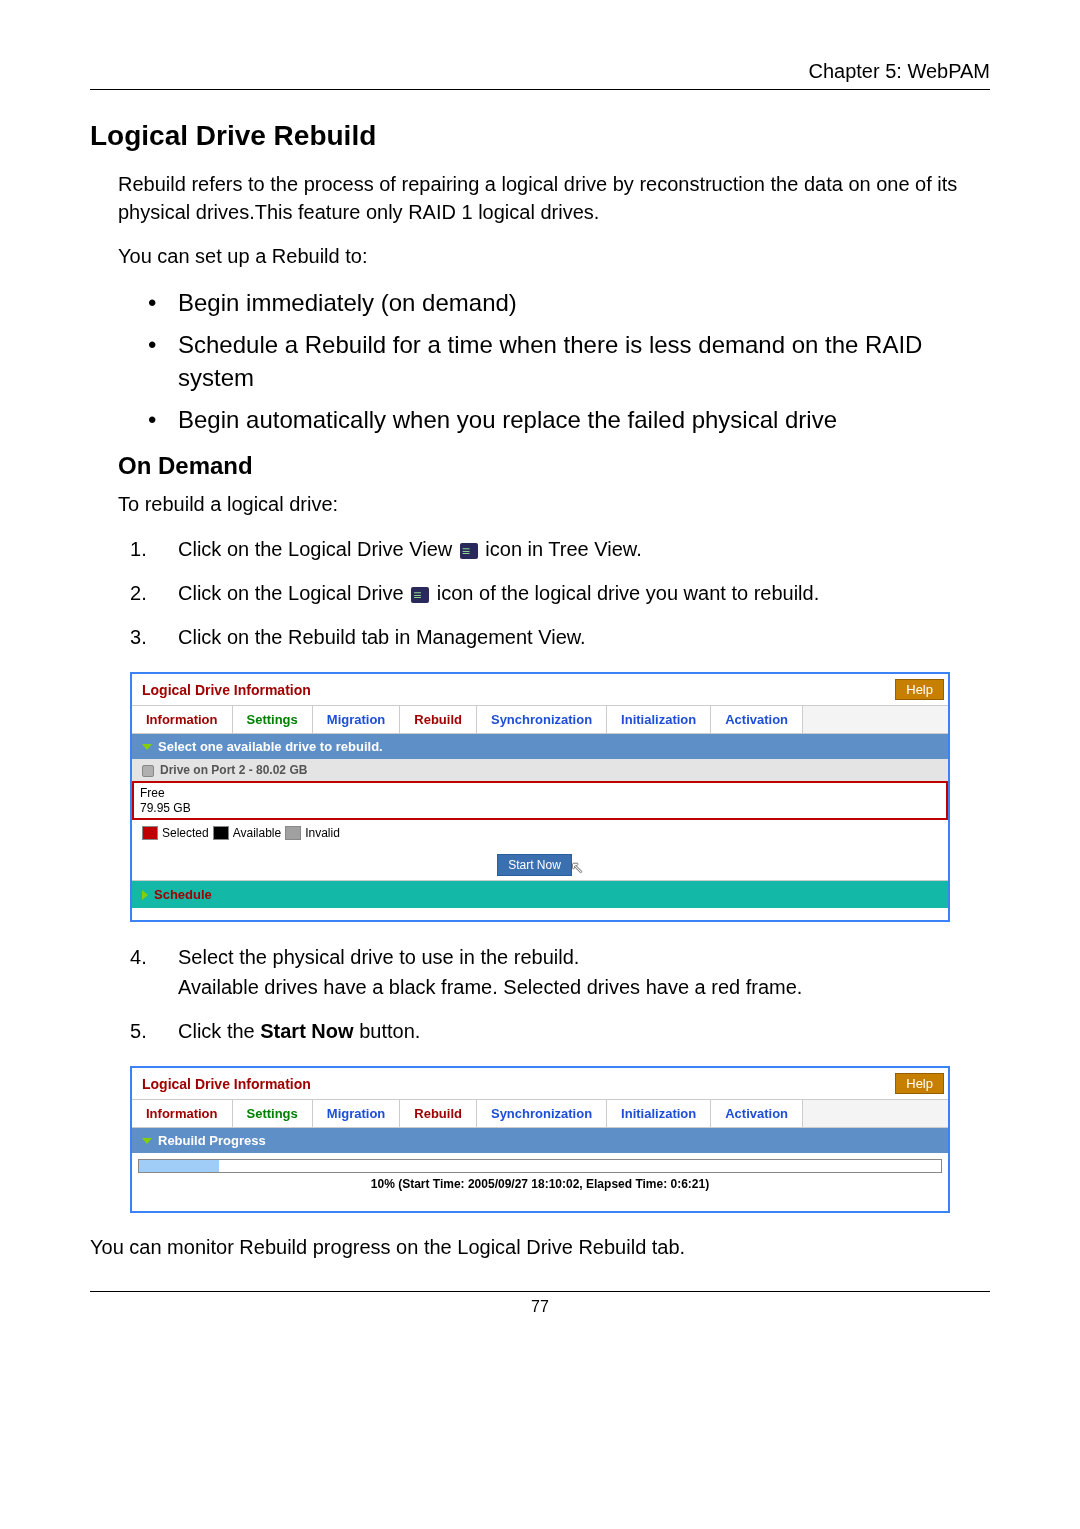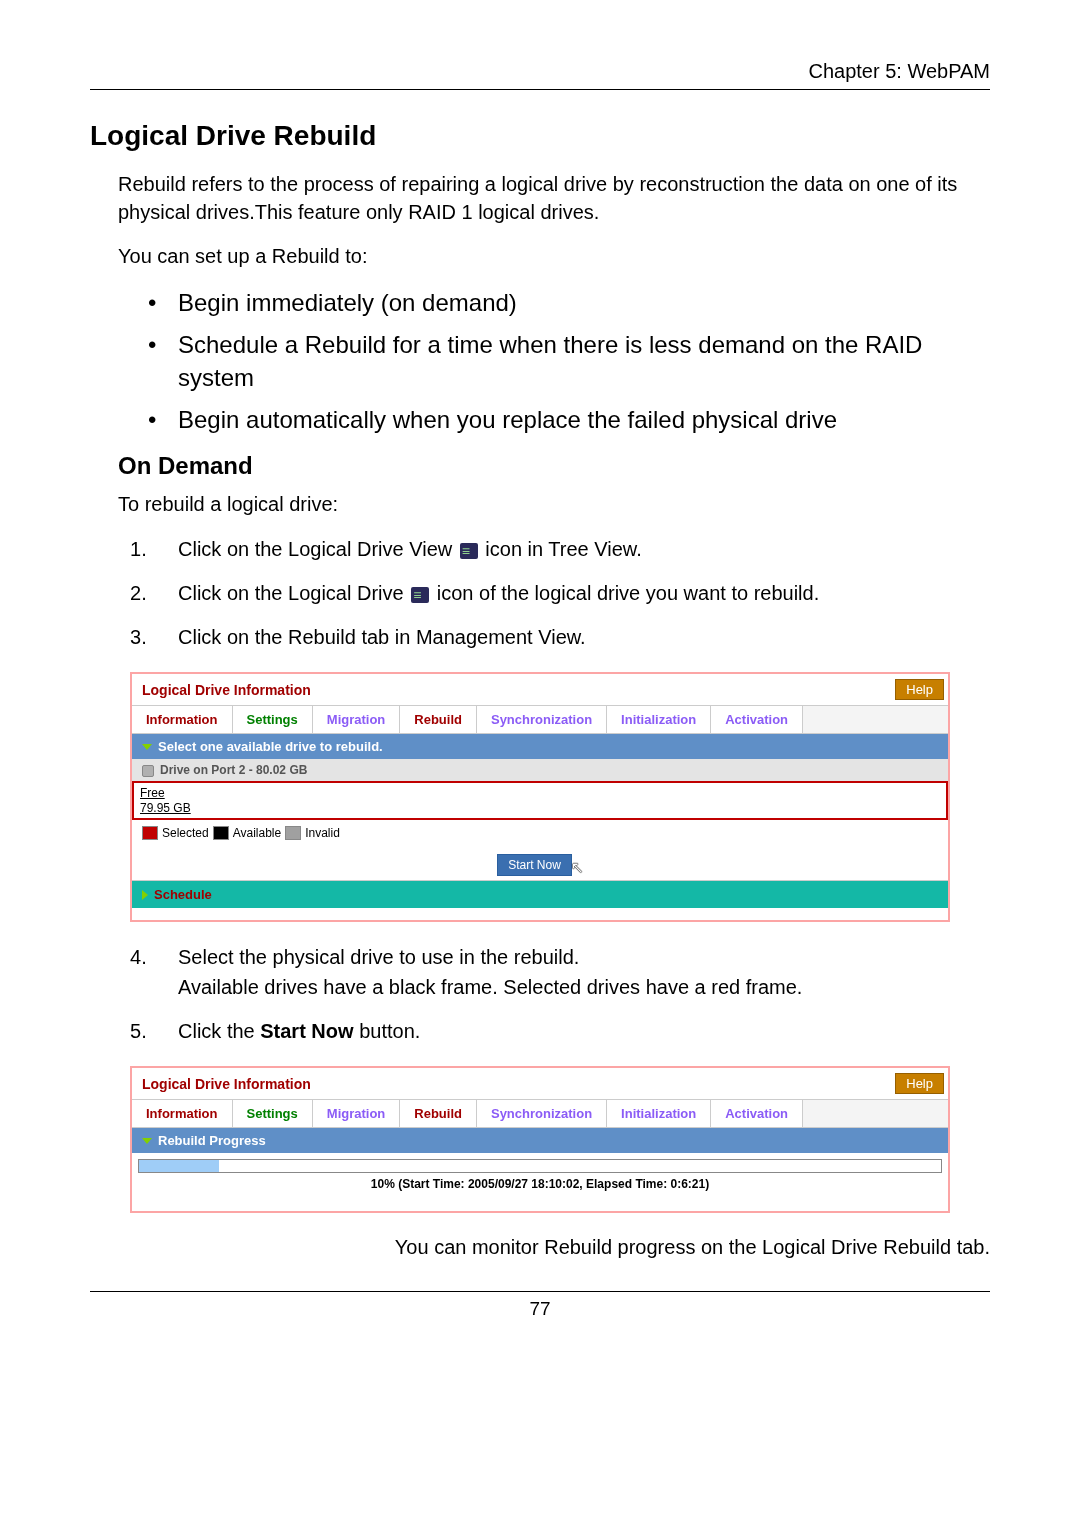--- a/index.html
+++ b/index.html
@@ -84,21 +84,21 @@
   .icon-ldv::after, .icon-ld::after {
     content: "≡";
     color: #8fcf8f;
     font-size: 14px;
     position: absolute;
     left: 2px;
     top: -2px;
   }
   
   .panel {
-    border: 2px solid #fca5a5;
+    border: 2px solid #3b82f6;
     background: #fff;
     margin: 20px 40px 20px 40px;
     font-size: 13px;
   }
   .panel-titlebar {
     display: flex;
     justify-content: space-between;
     align-items: center;
     padding: 5px 4px 5px 10px;
     background: #fff;
@@ -118,21 +118,21 @@
   .tabs {
     display: flex;
     border-top: 1px solid #ccc;
     background: #f4f4f4;
     border-bottom: 1px solid #ccc;
   }
   .tab {
     padding: 6px 14px;
     border-right: 1px solid #ccc;
     font-size: 13px;
-    color: #8b5cf6;
+    color: #1d4ed8;
     font-weight: bold;
     background: #fff;
   }
   .tab.red { color: #a00000; }
   .tab.green { color: #008000; }
   .section-bar {
     background: #5f8fc7;
     color: #fff;
     font-weight: bold;
     padding: 5px 10px;
@@ -163,21 +163,20 @@
     background: #b0b0b0;
     border: 1px solid #888;
     border-radius: 2px;
   }
   .free-box {
     border: 2px solid #c00000;
     padding: 3px 6px;
     margin: 0;
     font-size: 12px;
     line-height: 1.2;
-    text-decoration: underline;
   }
   .legend-row {
     padding: 6px 10px;
     display: flex;
     align-items: center;
     gap: 4px;
     font-size: 12px;
   }
   .sw {
     width: 16px; height: 14px;
@@ -244,21 +243,21 @@
     font-size: 12px;
     padding: 2px 0 8px 0;
     font-weight: bold;
   }
   .panel-pad-bottom { padding-bottom: 12px; }
   .footer {
     border-top: 1px solid #000;
     margin-top: 30px;
     padding-top: 6px;
     text-align: center;
-    font-size: 19px;
+    font-size: 16px;
   }
 </style>
 </head>
 <body>
 
 <div class="header-chapter">Chapter 5: WebPAM</div>
 
 <h1>Logical Drive Rebuild</h1>
 
 <div class="indent">
@@ -367,15 +366,15 @@
     <span class="arrow-down"></span>
     <span>Rebuild Progress</span>
   </div>
   <div class="progress-outer">
     <div class="progress-inner"></div>
   </div>
   <div class="progress-text">10% (Start Time: 2005/09/27 18:10:02, Elapsed Time: 0:6:21)</div>
   <div class="panel-pad-bottom"></div>
 </div>
 
-<p style="margin-top:8px;text-align:right;">You can monitor Rebuild progress on the Logical Drive Rebuild tab.</p>
+<p style="margin-top:8px;">You can monitor Rebuild progress on the Logical Drive Rebuild tab.</p>
 
 <div class="footer">77</div>
 
 </body></html>

